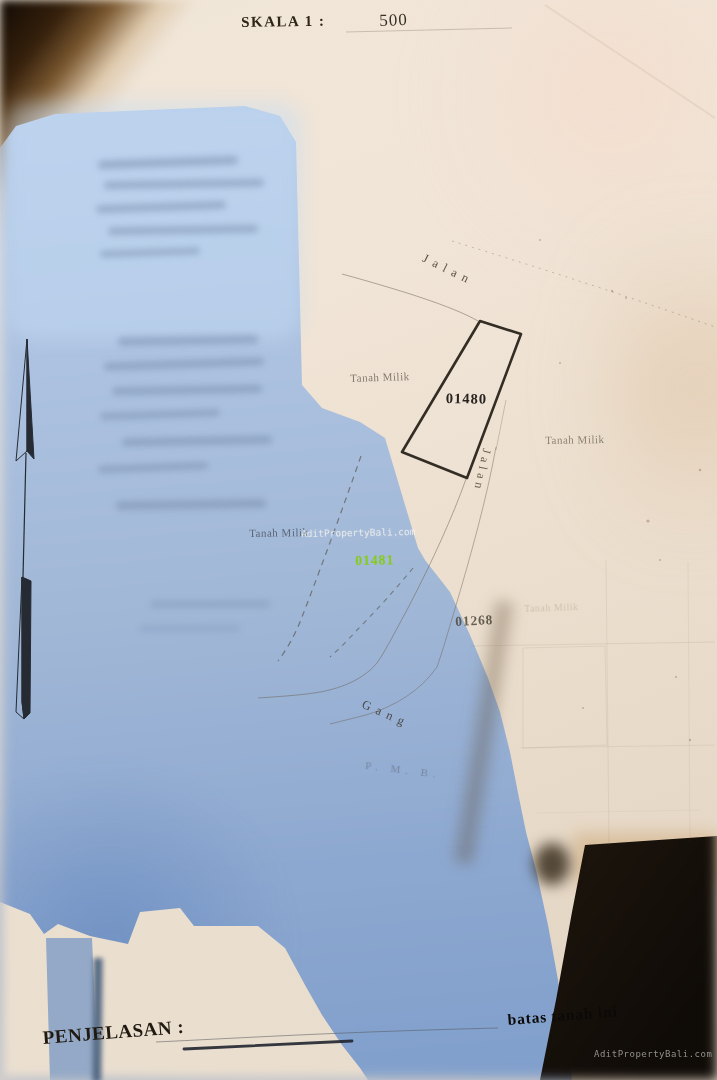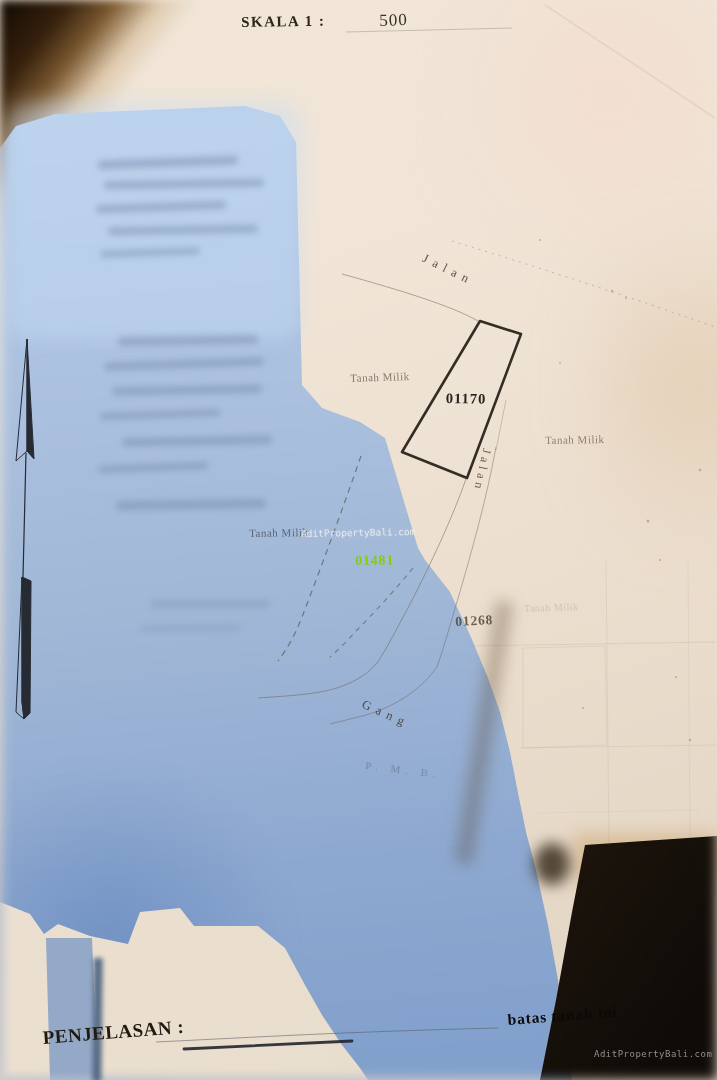--- a/index.html
+++ b/index.html
@@ -171,21 +171,21 @@
   <div class="lbl jalan-top">Jalan</div>
   <div class="lbl jalan-side">Jalan</div>
   <div class="lbl gang">Gang</div>
 
   <div class="lbl tm1">Tanah Milik</div>
   <div class="lbl tm2">Tanah Milik</div>
   <div class="lbl tm3">Tanah Milik</div>
   <div class="lbl tm-ghost">Tanah Milik</div>
   <div class="lbl pmb">P. M. B.</div>
 
-  <div class="lbl pid0">01170</div>
+  <div class="lbl pid0">01480</div>
   <div class="lbl pid1">01481</div>
   <div class="lbl pid2">01268</div>
 
   <div class="lbl penjelasan">PENJELASAN :</div>
   <div class="lbl batas">batas tanah ini</div>
 
   <div class="lbl wm wm-center">AditPropertyBali.com</div>
   <div class="lbl wm wm-corner">AditPropertyBali.com</div>
 
 </div>

